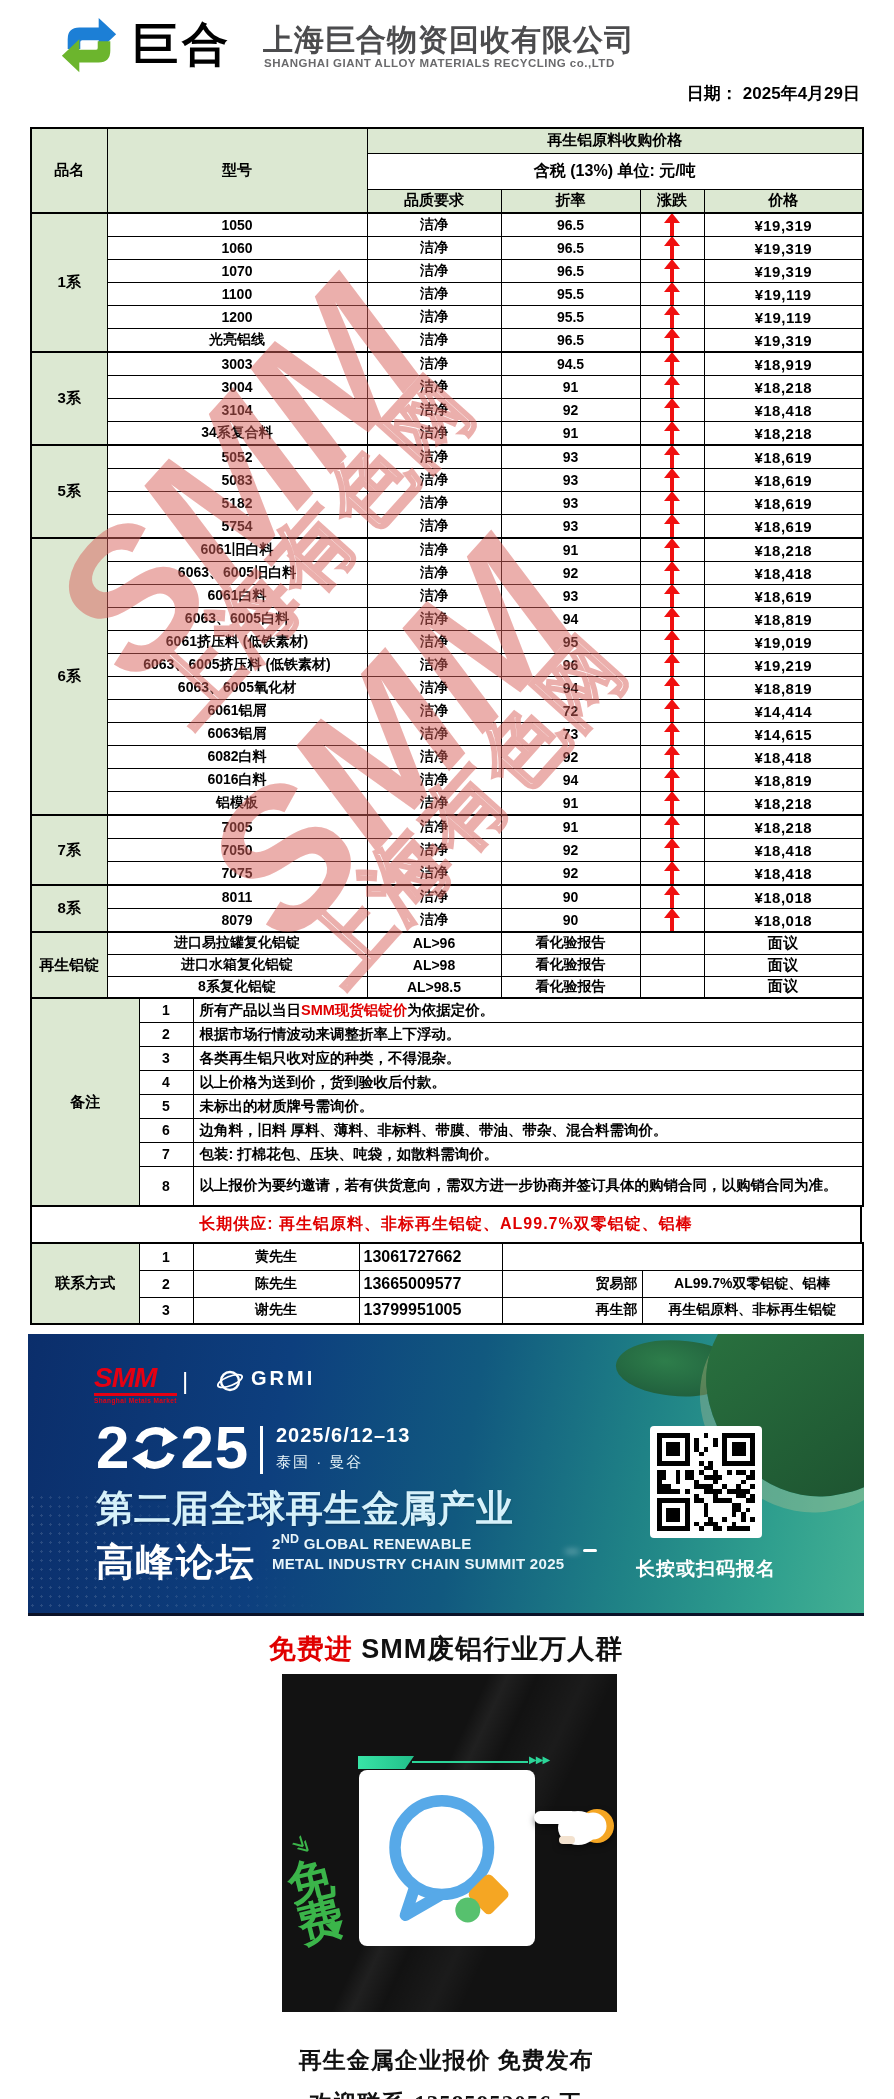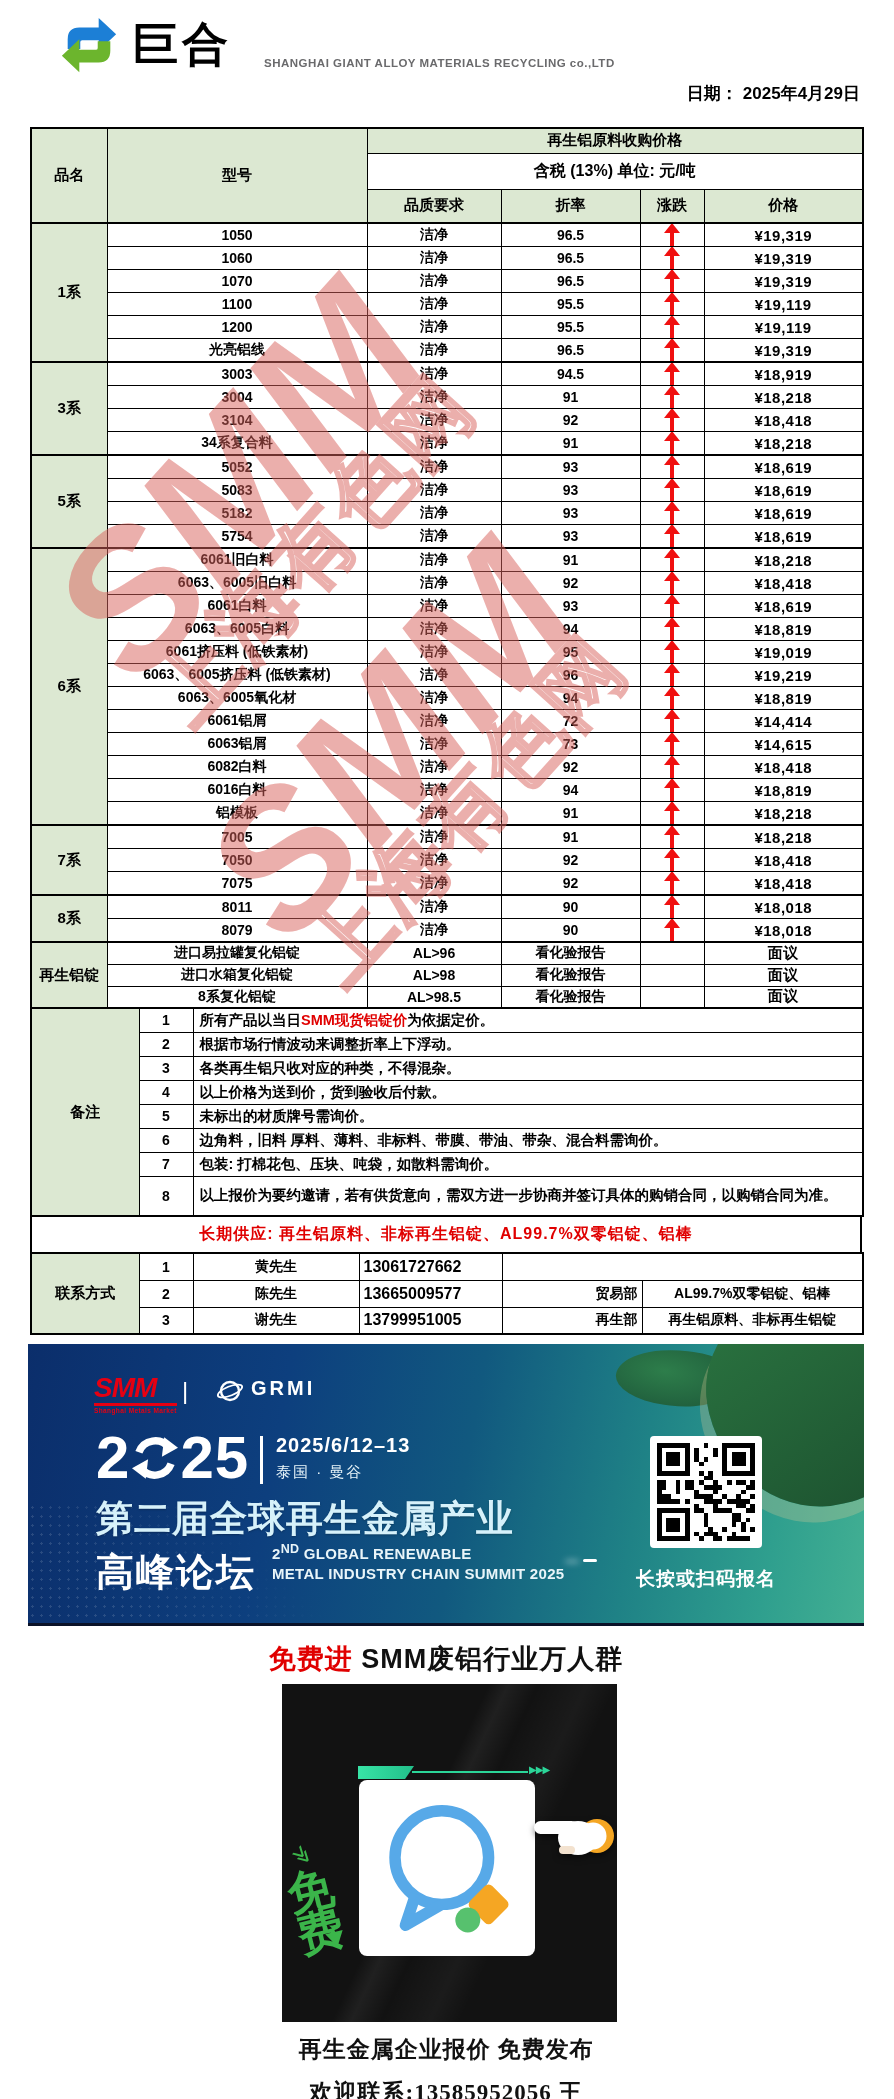--- a/index.html
+++ b/index.html
@@ -32,21 +32,21 @@
 
   
   .stack{position:absolute;left:30px;top:127px;width:832px;}
   table{border-collapse:collapse;table-layout:fixed;width:832px;background:#fff;}
   table,td{border:1px solid #000;}
   table{border-width:2px;}
   td{font-size:14px;font-weight:700;text-align:center;vertical-align:middle;padding:0;color:#000;overflow:hidden;white-space:nowrap;}
   .green{background:var(--header-green);}
   .h1 td{height:25px;font-size:15px;}
   .h2 td{height:36px;font-size:16px;}
-  .h3 td{height:34px;font-size:15px;}
+  .h3 td{height:24px;font-size:15px;}
   .main tbody td{height:22px;}
   .main tr.gstart td{border-top-width:2px;}
   td.cat{font-size:15px;}
   td.price{font-size:15px;letter-spacing:.5px;}
   td.chg{padding:0;}
   .arrow{position:relative;height:22px;width:100%;}
   .arrow .as{position:absolute;left:50%;top:4px;bottom:-1px;width:4px;margin-left:-2px;background:var(--arrow-red);}
   .arrow .ah{position:absolute;left:50%;top:-1px;margin-left:-8px;width:0;height:0;
     border-left:8px solid transparent;border-right:8px solid transparent;border-bottom:10px solid var(--arrow-red);}
   
@@ -107,35 +107,36 @@
   .wicon{position:absolute;left:50%;top:50%;transform:translate(-50%,-50%);background:#fff;padding:2px;}
   .free{position:absolute;left:10px;top:168px;transform:rotate(-14deg);color:var(--footer-green);font-weight:900;line-height:.92;text-align:center;}
   .free .ch{display:block;font-size:46px;}
   .free .spark{display:block;font-size:18px;transform:rotate(58deg) translate(-6px,-4px);letter-spacing:-2px;}
   .free .dn{margin:4px auto 0 26px;width:0;height:0;border-left:9px solid transparent;border-right:9px solid transparent;border-top:15px solid var(--footer-green);transform:rotate(-18deg);}
   .hand{position:absolute;right:2px;top:122px;filter:drop-shadow(0 3px 3px rgba(0,0,0,.5));}
   .fbtn{position:absolute;left:24px;bottom:14px;width:287px;height:49px;border:2px solid #bfe8d0;border-radius:12px;
     background:linear-gradient(#2a8f5d,#14532f);display:flex;align-items:center;justify-content:center;
     font-size:24px;font-weight:900;color:#fff;letter-spacing:1px;box-shadow:inset 0 2px 6px rgba(255,255,255,.25),0 3px 6px rgba(0,0,0,.6);}
   .fline{width:832px;text-align:center;font-family:"Liberation Serif","DejaVu Serif",serif;font-weight:700;font-size:23px;color:#111;letter-spacing:1px;}
-  .fline1{margin-top:12px;}
+  .fline1{margin-top:33px;}
   .fline2{margin-top:12px;}
 </style>
 </head>
 <body>
 
 <div class="page">
 
   <div class="logo">
     <svg width="66" height="62" viewBox="0 0 64 64">
       <path d="M10 36 L10 26 Q10 14 22 14 L42 14 L42 4 L60 21 L42 38 L42 27 L25 27 Q23 27 23 29 L23 36 Z" fill="#1c7fd6"></path>
       <path d="M54 28 L54 38 Q54 50 42 50 L22 50 L22 60 L4 43 L22 26 L22 37 L39 37 Q41 37 41 35 L41 28 Z" fill="#6cb52d"></path>
     </svg>
     <span class="logo-text">巨合</span>
   </div>
+  <div class="cname">上海巨合物资回收有限公司</div>
   <div class="cen">SHANGHAI GIANT ALLOY MATERIALS RECYCLING co.,LTD</div>
   <div class="date">
     <span>日期：</span><span class="dv">2025年4月29日</span>
   </div>
 
   <div class="wm wm1">
     <div class="big">SMM</div>
     <div class="small">上海有色网</div>
   </div>
   <div class="wm wm2">

